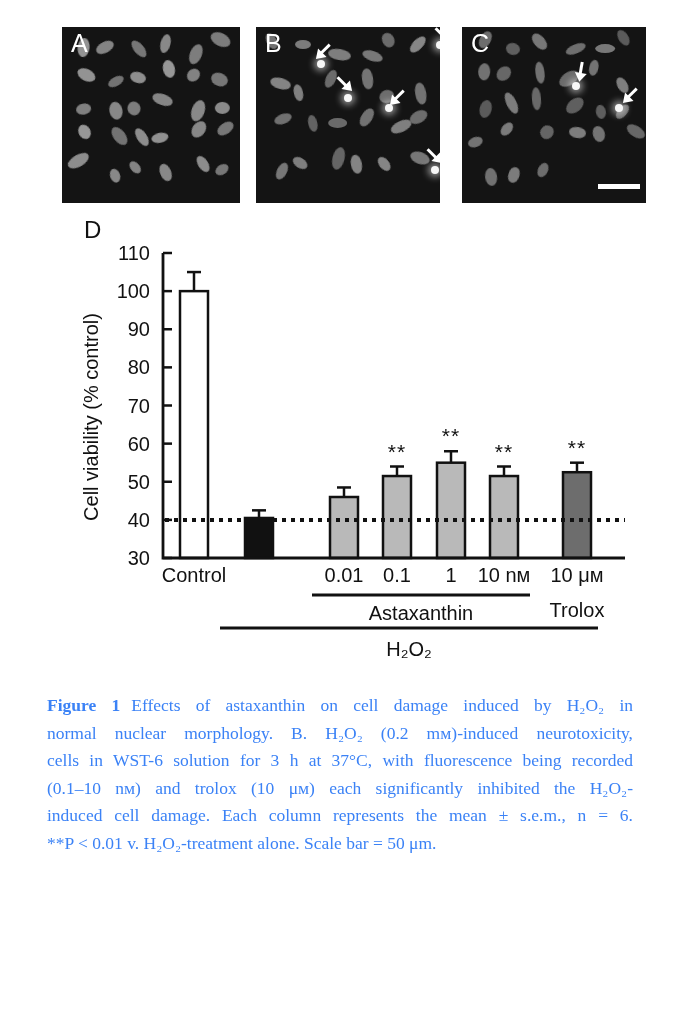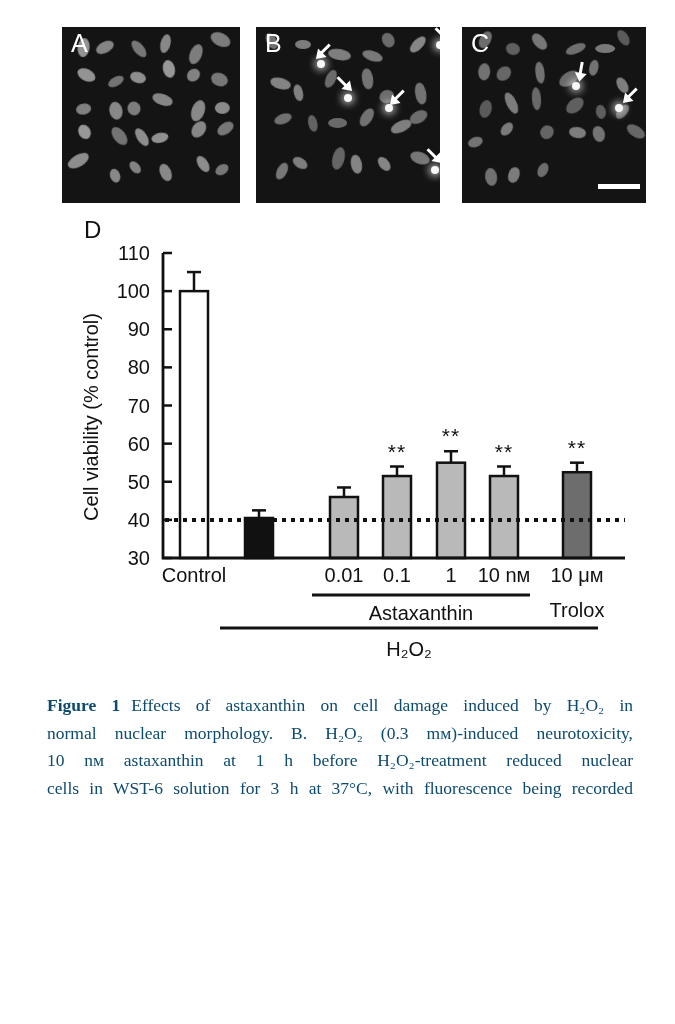--- a/index.html
+++ b/index.html
@@ -23,21 +23,21 @@
                 border-left:9px solid #fff;border-top:6px solid transparent;border-bottom:6px solid transparent;}
   .scalebar{position:absolute;right:3%;bottom:8%;width:23%;height:5px;background:#ffffff;z-index:4;}
 
   
   .d-label{position:absolute;left:84px;top:216px;font-size:24px;color:#111;}
   #chart{position:absolute;left:60px;top:225px;}
 
   
   .caption{position:absolute;left:47px;top:692px;width:586px;
            font-family:"Liberation Serif","DejaVu Serif",serif;
-           font-size:17.5px;line-height:27.6px;color:#0c4a6e;}
+           font-size:17.5px;line-height:27.6px;color:#3b82f6;}
   .cap-line{text-align:justify;text-align-last:justify;-moz-text-align-last:justify;white-space:normal;}
   .cap-line.last{text-align:left;text-align-last:left;-moz-text-align-last:left;}
   .cap-bold{font-weight:700;margin-right:11px;}
 </style>
 </head>
 <body>
 
 <div class="page">
 
   <div class="micro-row">
@@ -205,18 +205,20 @@
       <text x="38" y="192" text-anchor="middle" fill="#111111" font-family="&quot;Liberation Sans&quot;,&quot;DejaVu Sans&quot;,sans-serif" font-size="20" transform="rotate(-90 38 192)">Cell viability (% control)</text>
       <line x1="105" y1="294.875" x2="565" y2="294.875" stroke="#111111" stroke-width="4" stroke-dasharray="4 5"></line>
       <line x1="252" y1="370" x2="470" y2="370" stroke="#111111" stroke-width="3"></line>
       <text x="361" y="395" text-anchor="middle" fill="#111111" font-family="&quot;Liberation Sans&quot;,&quot;DejaVu Sans&quot;,sans-serif" font-size="20">Astaxanthin</text>
       <line x1="160" y1="403" x2="538" y2="403" stroke="#111111" stroke-width="3"></line>
       <text x="349" y="431" text-anchor="middle" fill="#111111" font-family="&quot;Liberation Sans&quot;,&quot;DejaVu Sans&quot;,sans-serif" font-size="20">H₂O₂</text>
     </svg>
 
   <div class="caption">
       <div class="cap-line"><span class="cap-bold">Figure 1</span>Effects of astaxanthin on cell damage induced by H₂O₂ in</div>
-      <div class="cap-line">normal nuclear morphology. B. H₂O₂ (0.3 mᴍ)-induced neurotoxicity,</div>
-      <div class="cap-line">10 nᴍ astaxanthin at 1 h before H₂O₂-treatment reduced nuclear</div>
+      <div class="cap-line">normal nuclear morphology. B. H₂O₂ (0.2 mᴍ)-induced neurotoxicity,</div>
       <div class="cap-line">cells in WST-6 solution for 3 h at 37°C, with fluorescence being recorded</div>
+      <div class="cap-line">(0.1–10 nᴍ) and trolox (10 μᴍ) each significantly inhibited the H₂O₂-</div>
+      <div class="cap-line">induced cell damage. Each column represents the mean ± s.e.m., n = 6.</div>
+      <div class="cap-line last">**P &lt; 0.01 v. H₂O₂-treatment alone. Scale bar = 50 μm.</div>
     </div>
 
 </div>
 
 </body></html>

